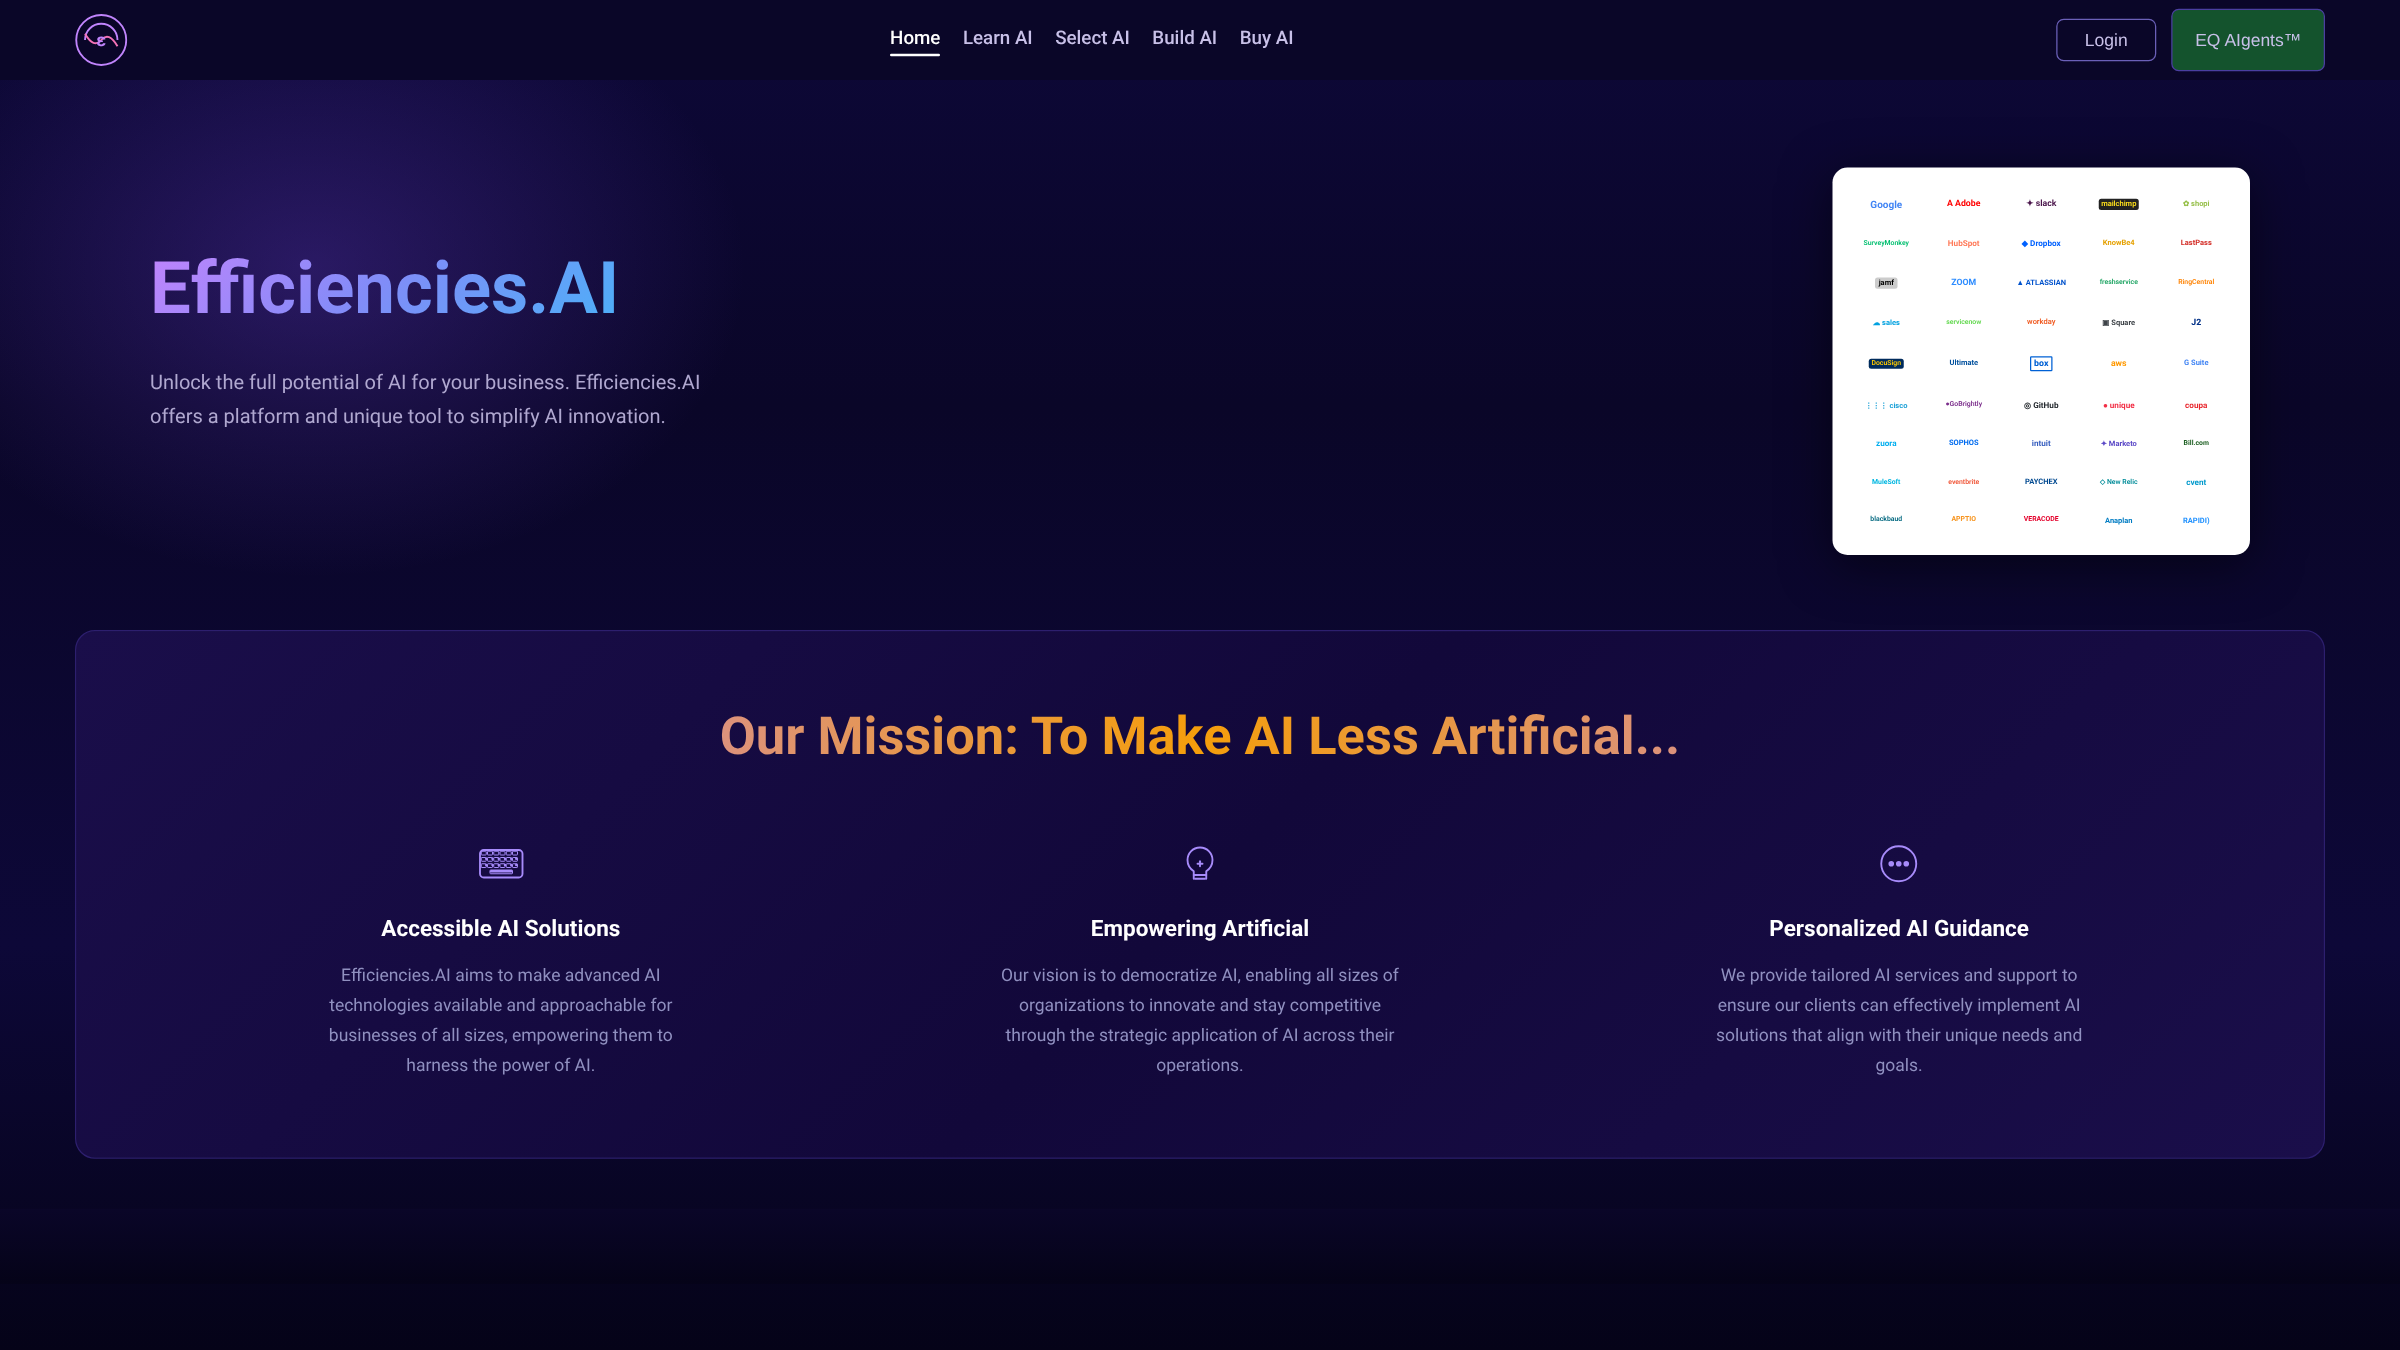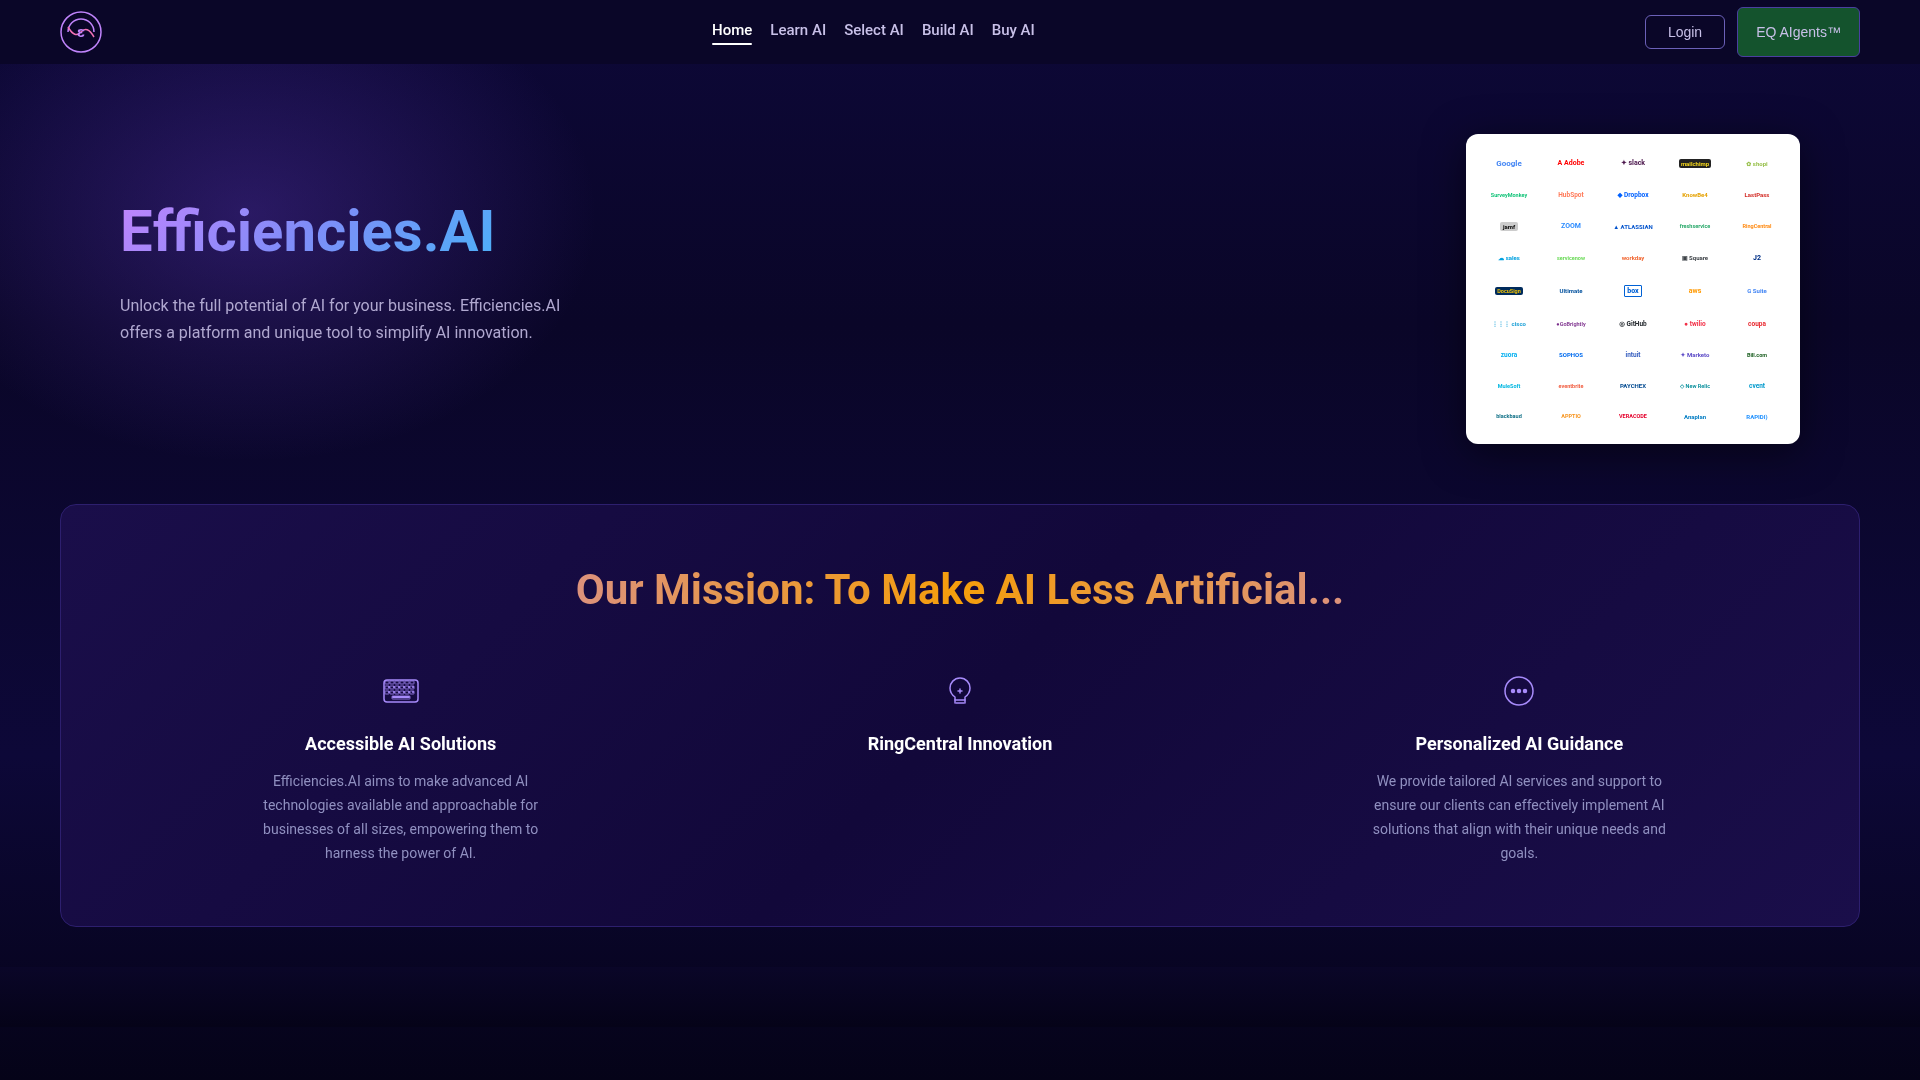--- a/index.html
+++ b/index.html
@@ -367,21 +367,21 @@
     <div class="brand-logo">
         <span style="color:#1BA0D7;font-size:6px;font-weight:700;">⋮⋮⋮ cisco</span>
       </div>
     <div class="brand-logo">
         <span style="color:#7B2D8B;font-size:5.5px;font-weight:600;">●GoBrightly</span>
       </div>
     <div class="brand-logo">
         <span style="color:#24292E;font-size:6.5px;font-weight:700;">◎ GitHub</span>
       </div>
     <div class="brand-logo">
-        <span style="color:#F22F46;font-size:6.5px;font-weight:700;">● twilio</span>
+        <span style="color:#F22F46;font-size:6.5px;font-weight:700;">● unique</span>
       </div>
     <div class="brand-logo">
         <span style="color:#E8272E;font-size:6.5px;font-weight:700;">coupa</span>
       </div>
 
     <div class="brand-logo">
         <span style="color:#00AEEF;font-size:6.5px;font-weight:700;">zuora</span>
       </div>
     <div class="brand-logo">
         <span style="color:#016BEF;font-size:6px;font-weight:700;">SOPHOS</span>
@@ -482,21 +482,22 @@
       <div class="mission-icon">
         <svg viewBox="0 0 42 42" xmlns="http://www.w3.org/2000/svg">
           <path d="M21 8 C15 8 11 13 11 18 C11 22 13 25 16 27 L16 30 L26 30 L26 27 C29 25 31 22 31 18 C31 13 27 8 21 8 Z" stroke="#a78bfa" stroke-width="1.5" fill="none" stroke-linejoin="round"></path>
           <line x1="16" y1="30" x2="16" y2="33" stroke="#a78bfa" stroke-width="1.5" stroke-linecap="round"></line>
           <line x1="26" y1="30" x2="26" y2="33" stroke="#a78bfa" stroke-width="1.5" stroke-linecap="round"></line>
           <line x1="17" y1="33" x2="25" y2="33" stroke="#a78bfa" stroke-width="1.5" stroke-linecap="round"></line>
           <line x1="21" y1="19" x2="21" y2="23" stroke="#a78bfa" stroke-width="1.5" stroke-linecap="round"></line>
           <line x1="19" y1="21" x2="23" y2="21" stroke="#a78bfa" stroke-width="1.5" stroke-linecap="round"></line>
         </svg>
       </div>
-      <h3 class="mission-card-title">RingCentral Innovation</h3>
+      <h3 class="mission-card-title">Empowering Artificial</h3>
+      <p class="mission-card-desc">Our vision is to democratize AI, enabling all sizes of organizations to innovate and stay competitive through the strategic application of AI across their operations.</p>
     </div>
 
     <div class="mission-card">
       <div class="mission-icon">
         <svg viewBox="0 0 42 42" xmlns="http://www.w3.org/2000/svg">
           <circle cx="21" cy="21" r="14" stroke="#a78bfa" stroke-width="1.5" fill="none"></circle>
           <circle cx="15" cy="21" r="1.5" fill="#a78bfa"></circle>
           <circle cx="21" cy="21" r="1.5" fill="#a78bfa"></circle>
           <circle cx="27" cy="21" r="1.5" fill="#a78bfa"></circle>
         </svg>

